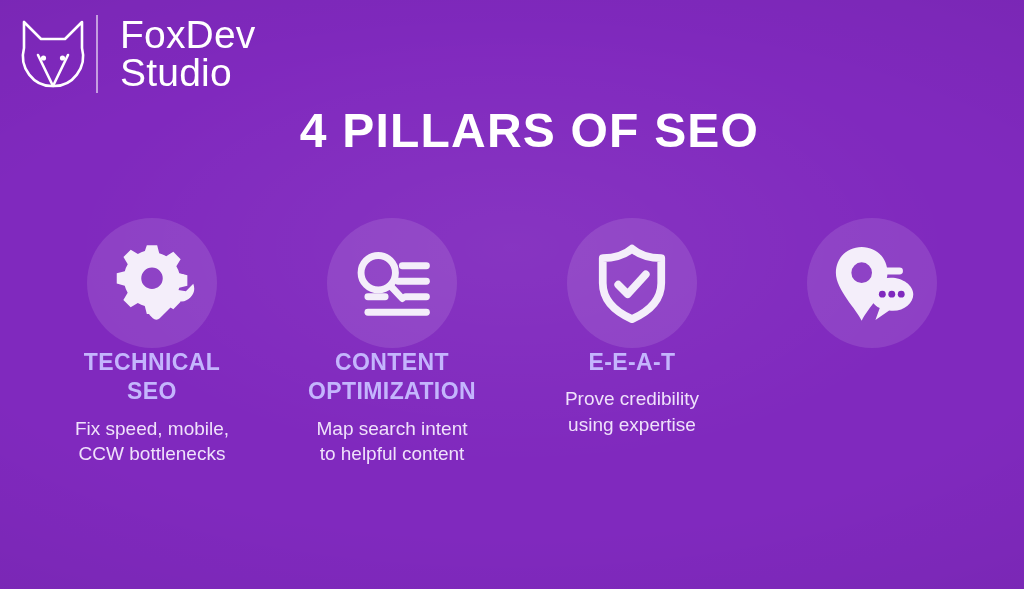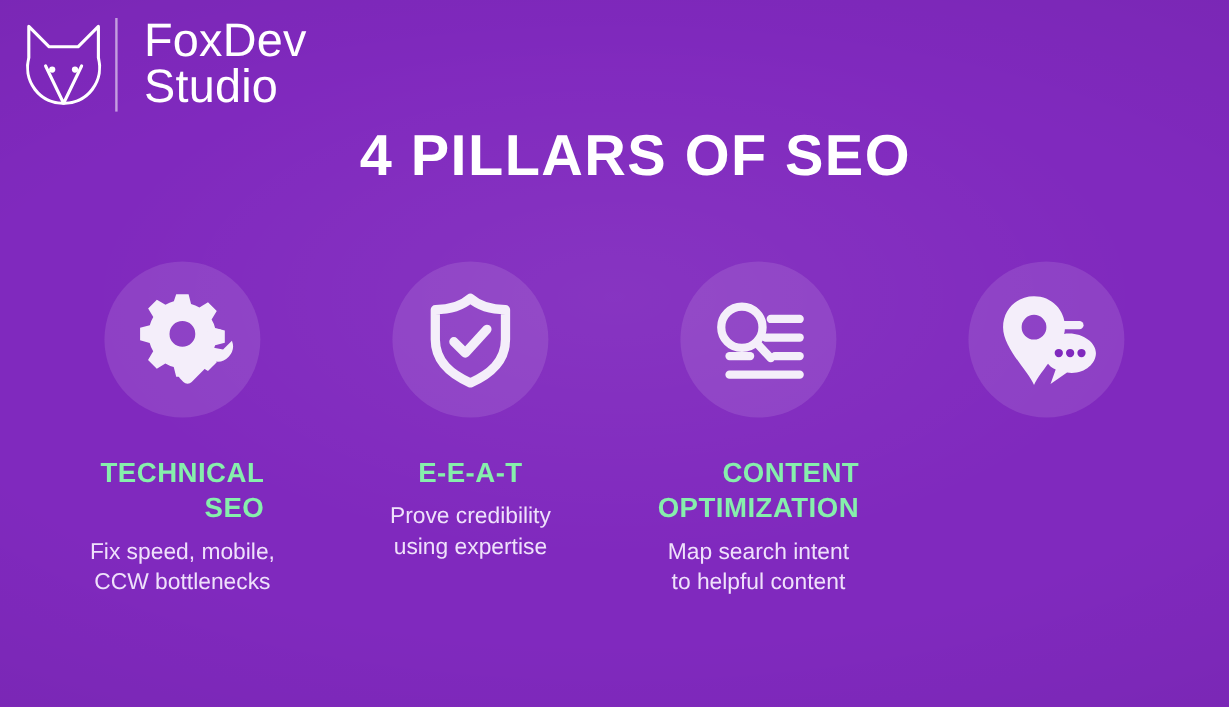--- a/index.html
+++ b/index.html
@@ -64,27 +64,26 @@
     align-items:center;
   }
   .circle {
     width:130px; height:130px;
     border-radius:50%;
     background:rgba(255,255,255,0.11);
     display:flex; align-items:center; justify-content:center;
   }
   .circle svg { width:86px; height:86px; display:block; }
   .p-title {
-    margin-top:32px;
-    color:#86efac;
+    color:#c4b5fd;
     font-size:23px;
     font-weight:bold;
     line-height:1.28;
     letter-spacing:0.4px;
-    text-align:right;
+    text-align:center;
     white-space:pre-line;
   }
   .p-desc {
     margin-top:9px;
     color:#efe1fb;
     font-size:19px;
     line-height:1.33;
     text-align:center;
     white-space:pre-line;
     font-weight:400;
@@ -131,34 +130,20 @@
         <path fill="#f4eefa" d="
           M93.5 46.5 a15 15 0 0 0-19.6 18.6 L53.5 85.5 a5.6 5.6 0 0 0 0 8 l3.5 3.5
           a5.6 5.6 0 0 0 8 0 l20.4-20.4 a15 15 0 0 0 18.6-19.6 l-8.6 8.6 l-9-1.6
           l-1.6-9 Z" transform="translate(-6,-6)"></path>
       </svg>
     </div>
     <div class="p-title">TECHNICAL
 SEO</div>
     <div class="p-desc">Fix speed, mobile,
 CCW bottlenecks</div>
-  </div>
-
-  <div class="pillar">
-    <div class="circle">
-      <svg viewBox="0 0 100 100">
-        <path fill="none" stroke="#f4eefa" stroke-width="9" stroke-linejoin="round" d="
-          M50 10 C40 19 26 21 16 21 L16 50 C16 72 32 84 50 92
-          C68 84 84 72 84 50 L84 21 C74 21 60 19 50 10 Z"></path>
-        <path fill="none" stroke="#f4eefa" stroke-width="9" stroke-linecap="round" stroke-linejoin="round" d="M34 52 L45 63 L66 40"></path>
-      </svg>
-    </div>
-    <div class="p-title">E-E-A-T</div>
-    <div class="p-desc">Prove credibility
-using expertise</div>
   </div>
 
   <div class="pillar">
     <div class="circle">
       <svg viewBox="0 0 100 100">
         <g fill="none" stroke="#f4eefa" stroke-width="8" stroke-linecap="round">
           <circle cx="34" cy="38" r="20"></circle>
           <line x1="48" y1="53" x2="62" y2="68"></line>
         </g>
         <g fill="#f4eefa">
@@ -172,20 +157,34 @@
     </div>
     <div class="p-title">CONTENT
 OPTIMIZATION</div>
     <div class="p-desc">Map search intent
 to helpful content</div>
   </div>
 
   <div class="pillar">
     <div class="circle">
       <svg viewBox="0 0 100 100">
+        <path fill="none" stroke="#f4eefa" stroke-width="9" stroke-linejoin="round" d="
+          M50 10 C40 19 26 21 16 21 L16 50 C16 72 32 84 50 92
+          C68 84 84 72 84 50 L84 21 C74 21 60 19 50 10 Z"></path>
+        <path fill="none" stroke="#f4eefa" stroke-width="9" stroke-linecap="round" stroke-linejoin="round" d="M34 52 L45 63 L66 40"></path>
+      </svg>
+    </div>
+    <div class="p-title">E-E-A-T</div>
+    <div class="p-desc">Prove credibility
+using expertise</div>
+  </div>
+
+  <div class="pillar">
+    <div class="circle">
+      <svg viewBox="0 0 100 100">
 
         <path fill="#f4eefa" fill-rule="evenodd" d="
           M38 8 C21 8 8 21 8 38 C8 58 32 80 38 94 C44 80 68 58 68 38 C68 21 55 8 38 8 Z
           M38 26 a12 12 0 1 0 0 24 a12 12 0 1 0 0-24 Z"></path>
 
         <rect x="62" y="32" width="24" height="8" rx="4" fill="#f4eefa"></rect>
 
         <path fill="#f4eefa" d="
           M72 44 C58 44 48 53 48 63 C48 70 52 76 59 79 L54 93 L70 82
           C71.5 82.2 73 82.3 74.5 82.3 C88 82.3 98 73 98 63 C98 53 86 44 72 44 Z"></path>

